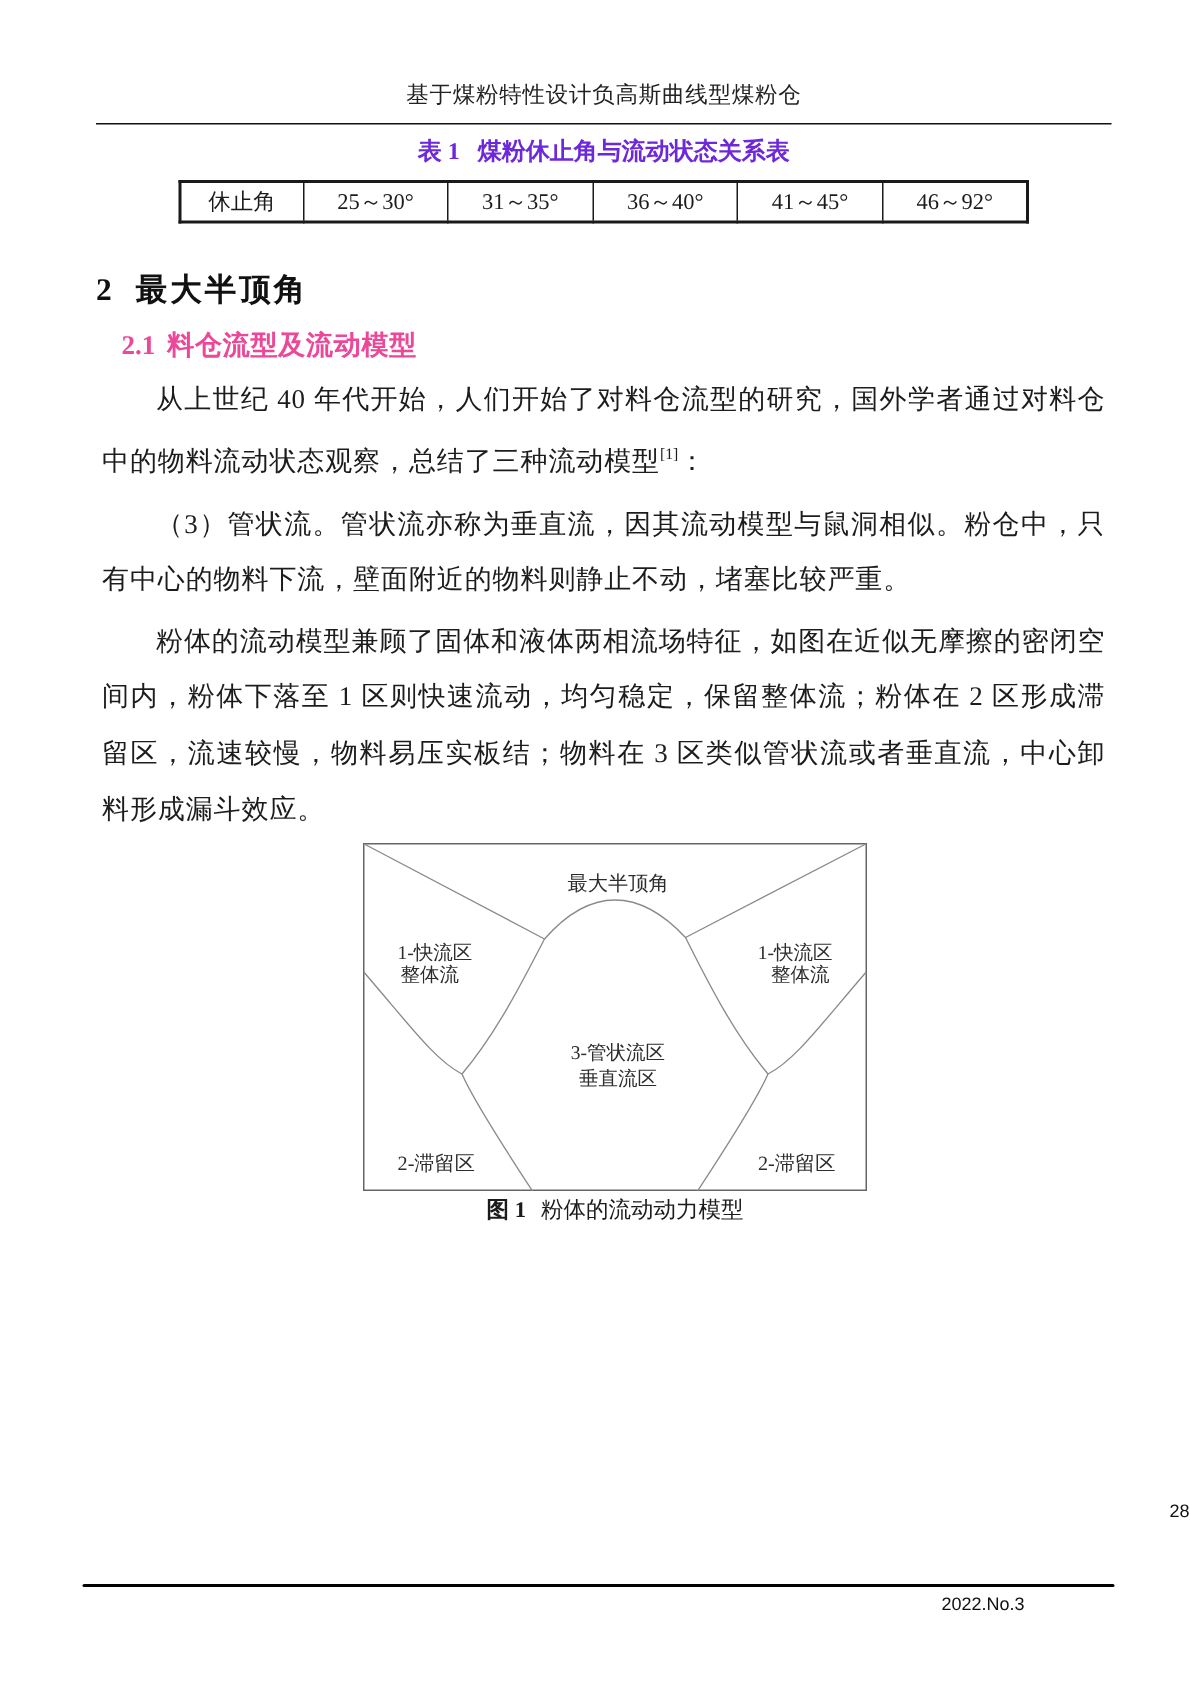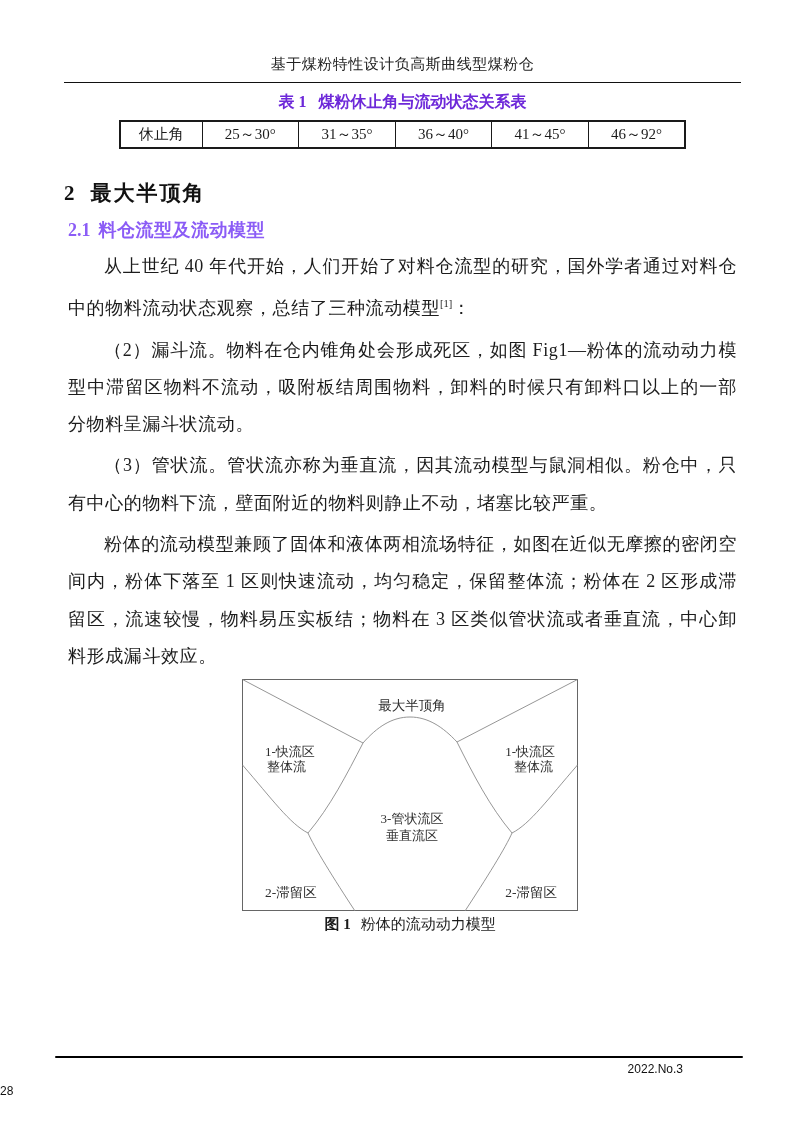--- a/index.html
+++ b/index.html
@@ -58,26 +58,26 @@
   .h2{
     margin:31px 0 0;
     font-size:21px;
     line-height:26px;
     font-weight:bold;
     letter-spacing:2px;
     color:#111;
   }
   .h2 .sec-num{letter-spacing:0;margin-right:16px;}
   .h3{
-    margin:12px 4px 0;
+    margin:12px 17px 0;
     font-size:18px;
     line-height:25px;
     font-weight:bold;
     letter-spacing:0.5px;
-    color:#8b5cf6;
+    color:#ec4899;
   }
   .h3 .sec-num{letter-spacing:0;margin-right:8px;}
   .paragraphs{margin-top:5px;}
   .paragraphs p{
     margin:4px;
     font-size:18px;
     line-height:37.3px;
     letter-spacing:0.6px;
     text-align:justify;
     text-indent:2em;
@@ -106,22 +106,22 @@
     fill:#2d2d2d;
   }
   .footer-rule{
     position:absolute;
     left:55px;right:50px;top:1056px;
     height:2.4px;background:#000;
     border-radius:2px;
   }
   .footer-page{
     position:absolute;
-    top:1084px;left:0;width:100%;
-    text-align:left;
+    top:1000px;left:0;width:100%;
+    text-align:right;
     font-family:"Liberation Sans","DejaVu Sans",sans-serif;
     font-size:12px;color:#111;
   }
   .footer-issue{
     position:absolute;
     top:1062px;right:110px;
     font-family:Liberation Sans, sans-serif;
     font-size:12px;color:#111;
   }
 </style>
@@ -162,21 +162,20 @@
     <div class="h2">
       <span class="sec-num">2</span><span>最大半顶角</span>
     </div>
 
     <div class="h3">
       <span class="sec-num">2.1</span><span>料仓流型及流动模型</span>
     </div>
 
     <div class="paragraphs">
       <p><span>从上世纪 40 年代开始，人们开始了对料仓流型的研究，国外学者通过对料仓中的物料流动状态观察，总结了三种流动模型</span><sup>[1]</sup><span>：</span></p>
-      <p>（2）漏斗流。物料在仓内锥角处会形成死区，如图 Fig1—粉体的流动动力模型中滞留区物料不流动，吸附板结周围物料，卸料的时候只有卸料口以上的一部分物料呈漏斗状流动。</p>
       <p>（3）管状流。管状流亦称为垂直流，因其流动模型与鼠洞相似。粉仓中，只有中心的物料下流，壁面附近的物料则静止不动，堵塞比较严重。</p>
       <p>粉体的流动模型兼顾了固体和液体两相流场特征，如图在近似无摩擦的密闭空间内，粉体下落至 1 区则快速流动，均匀稳定，保留整体流；粉体在 2 区形成滞留区，流速较慢，物料易压实板结；物料在 3 区类似管状流或者垂直流，中心卸料形成漏斗效应。</p>
     </div>
 
     <div class="figure-wrap">
       <svg width="336" height="232" viewBox="0 0 336 232">
         <rect x="0.5" y="0.5" width="335" height="231" fill="none" stroke="#666" stroke-width="1"></rect>
         <path d="M0.5,0.5 L121,64" fill="none" stroke="#8a8a8a" stroke-width="0.9"></path>
         <path d="M335.5,0.5 L215,63" fill="none" stroke="#8a8a8a" stroke-width="0.9"></path>
         <path d="M113,232 C92,200 72,168 66,154 C88,128 105,95 121,64 C135,48 150,38 168,38 C186,38 201,48 215,63 C231,95 248,128 270,154 C264,168 244,200 223,232" fill="none" stroke="#8a8a8a" stroke-width="0.9"></path>

